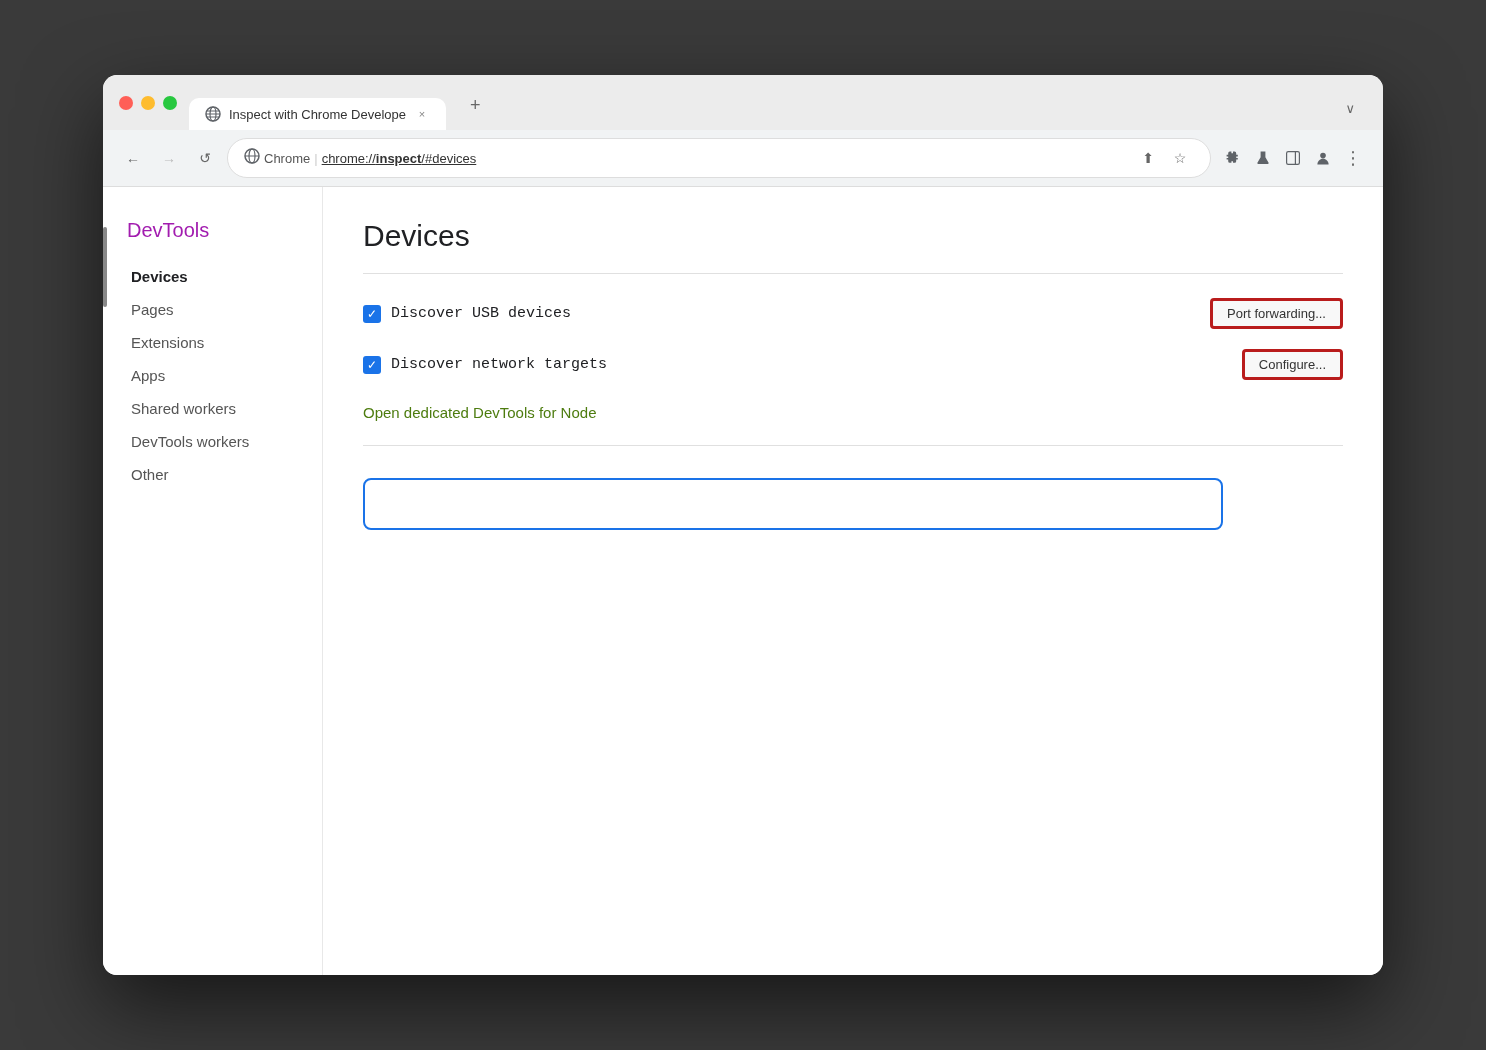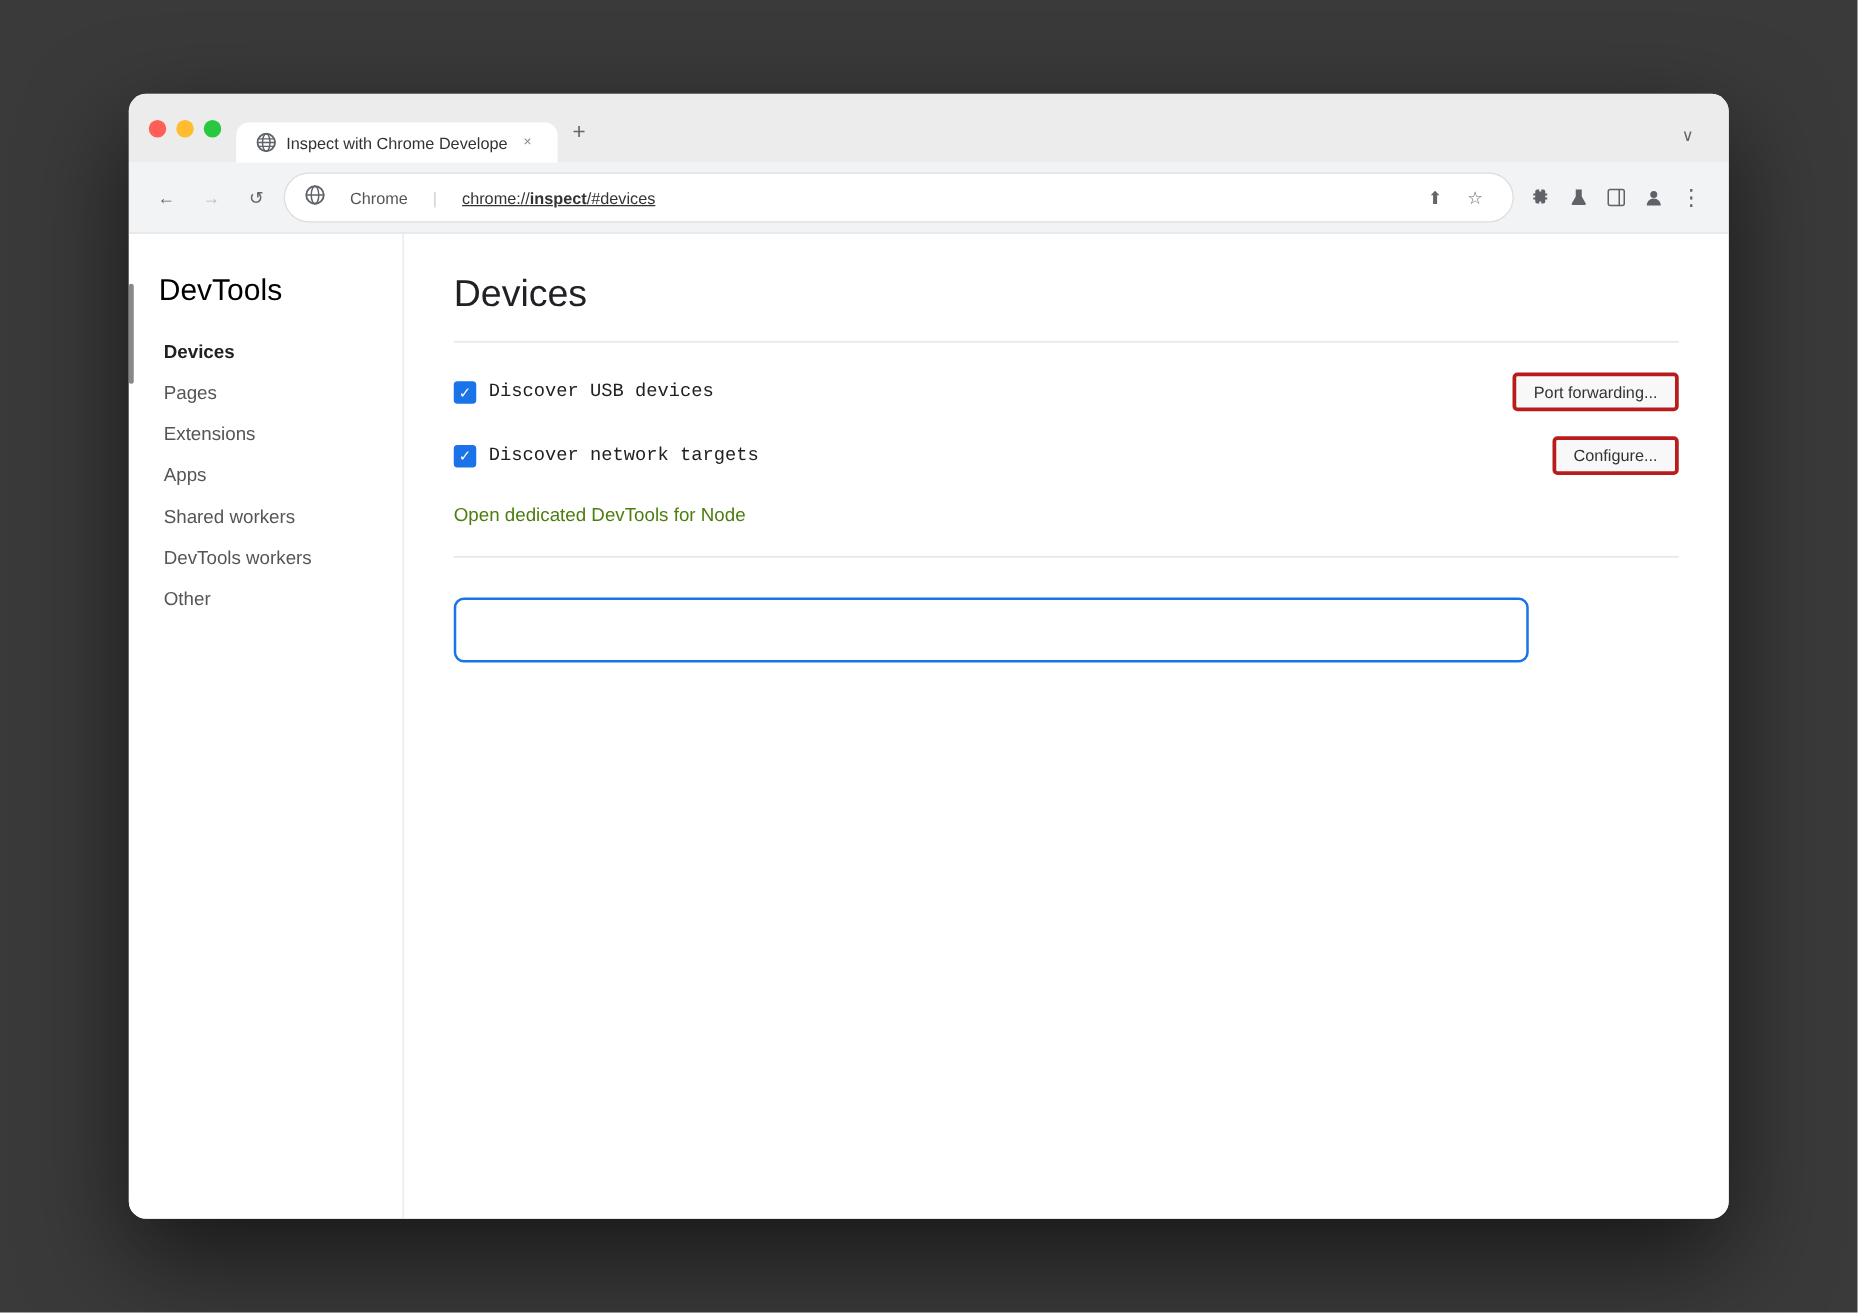--- a/index.html
+++ b/index.html
@@ -48,21 +48,21 @@
     }
 
     .tl-red { background: #ff5f57; }
     .tl-yellow { background: #febc2e; }
     .tl-green { background: #28c840; }
 
     .tabs-area {
       display: flex;
       align-items: flex-end;
       flex: 1;
-      gap: 0;
+      gap: 12px;
     }
 
     .tab {
       background: #ffffff;
       border-radius: 10px 10px 0 0;
       padding: 8px 16px;
       display: flex;
       align-items: center;
       gap: 8px;
       font-size: 13px;
@@ -143,21 +143,21 @@
     .nav-btn.disabled { color: #bbb; cursor: default; }
 
     .address-bar {
       flex: 1;
       display: flex;
       align-items: center;
       background: #ffffff;
       border: 1px solid #ddd;
       border-radius: 24px;
       padding: 5px 16px;
-      gap: 20px;
+      gap: 4px;
     }
 
     .address-chrome-label {
       color: #555;
       font-size: 13px;
     }
 
     .address-divider {
       color: #ccc;
       font-size: 13px;
@@ -219,23 +219,23 @@
       left: 0;
       top: 0;
       width: 4px;
       height: 80px;
       background: #888;
       border-radius: 2px;
       margin-top: 40px;
     }
 
     .sidebar-heading {
-      font-size: 24px;
+      font-size: 20px;
       font-weight: 400;
-      color: #000000;
+      color: #a21caf;
       margin-bottom: 20px;
     }
 
     .sidebar-nav {
       display: flex;
       flex-direction: column;
       gap: 4px;
     }
 
     .sidebar-item {

